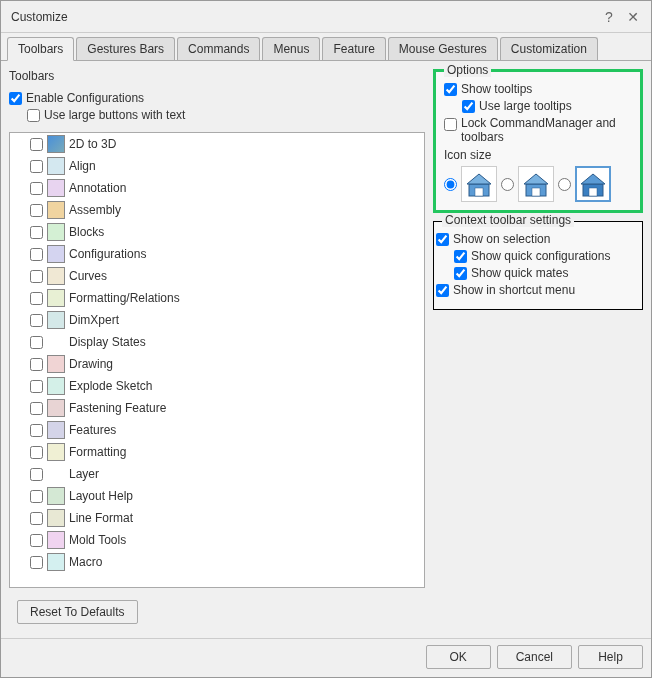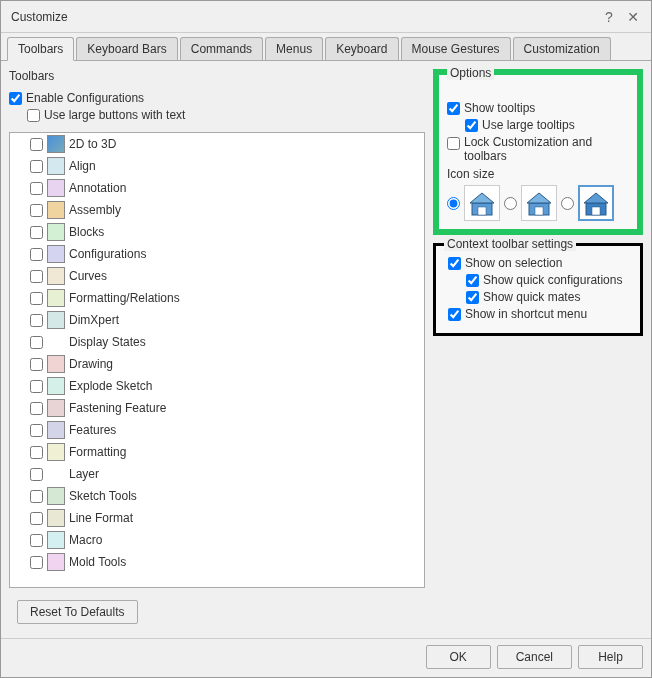--- a/index.html
+++ b/index.html
@@ -196,28 +196,28 @@
     .btn-small {
       padding: 4px 12px;
       border: 1px solid #aaa;
       background: #f0f0f0;
       cursor: pointer;
       font-size: 12px;
       color: #333;
       border-radius: 2px;
     }
     .options-group {
-      border: 6px solid #22c55e;
-      padding: 26px 8px 8px 8px;
+      border: 3px solid #22c55e;
+      padding: 10px 8px 8px 8px;
       position: relative;
       background: #f8f8f8;
     }
     .context-group {
-      border: 3px solid #000000;
-      padding: 10px 8px 8px 12px;
+      border: 1px solid #000000;
+      padding: 10px 8px 8px 2px;
       position: relative;
       background: #f8f8f8;
     }
     .icon-size-label {
       font-size: 12px;
       color: #333;
       margin-bottom: 4px;
     }
     .icon-size-options {
       display: flex;
@@ -266,24 +266,24 @@
   <div class="title-bar">
     <span class="title-bar-left">Customize</span>
     <div class="title-bar-right">
       <span class="title-bar-btn">?</span>
       <span class="title-bar-btn">✕</span>
     </div>
   </div>
 
   <div class="tabs-bar">
     <div class="tab active">Toolbars</div>
-    <div class="tab">Keyboard Bars</div>
+    <div class="tab">Gestures Bars</div>
     <div class="tab">Commands</div>
     <div class="tab">Menus</div>
-    <div class="tab">Keyboard</div>
+    <div class="tab">Feature</div>
     <div class="tab">Mouse Gestures</div>
     <div class="tab">Customization</div>
   </div>
 
   <div class="content-area">
 
     <div class="left-panel">
       <div style="font-size:12px; color:#333; margin-bottom:2px;">Toolbars</div>
       <div class="checkboxes-section">
         <div class="checkbox-row">
@@ -374,36 +374,36 @@
             <span>Formatting</span>
           </div>
           <div class="list-item">
             <input type="checkbox" style="">
             <div class="list-icon no-icon"></div>
             <span>Layer</span>
           </div>
           <div class="list-item">
             <input type="checkbox" style="">
             <div class="list-icon icon-layout"></div>
-            <span>Sketch Tools</span>
+            <span>Layout Help</span>
           </div>
           <div class="list-item">
             <input type="checkbox" style="">
             <div class="list-icon icon-lineformat"></div>
             <span>Line Format</span>
           </div>
           <div class="list-item">
             <input type="checkbox" style="">
+            <div class="list-icon icon-mold"></div>
+            <span>Mold Tools</span>
+          </div>
+          <div class="list-item">
+            <input type="checkbox" style="">
             <div class="list-icon icon-macro"></div>
             <span>Macro</span>
-          </div>
-          <div class="list-item">
-            <input type="checkbox" style="">
-            <div class="list-icon icon-mold"></div>
-            <span>Mold Tools</span>
           </div>
         </div>
       </div>
 
       <div class="bottom-bar">
         <button class="btn-small">Reset To Defaults</button>
       </div>
     </div>
 
     <div class="right-panel">
@@ -414,21 +414,21 @@
           <div class="checkbox-row">
             <input type="checkbox" checked="" style="">
             <span>Show tooltips</span>
           </div>
           <div class="checkbox-row indented">
             <input type="checkbox" checked="" style="">
             <span>Use large tooltips</span>
           </div>
           <div class="checkbox-row" style="align-items:flex-start;">
             <input type="checkbox" style="margin-top: 2px;">
-            <span>Lock Customization and toolbars</span>
+            <span>Lock CommandManager and toolbars</span>
           </div>
         </div>
 
         <div>
           <div class="icon-size-label">Icon size</div>
           <div class="icon-size-options">
             <div class="radio-group">
               <input type="radio" name="iconsize" checked="" style="">
             </div>
             <div class="icon-preview">

